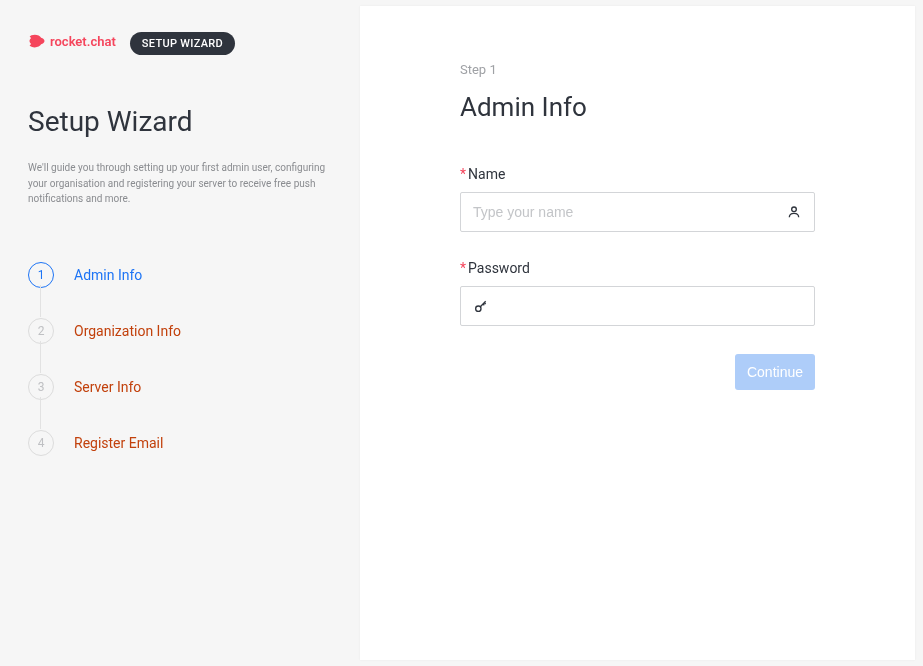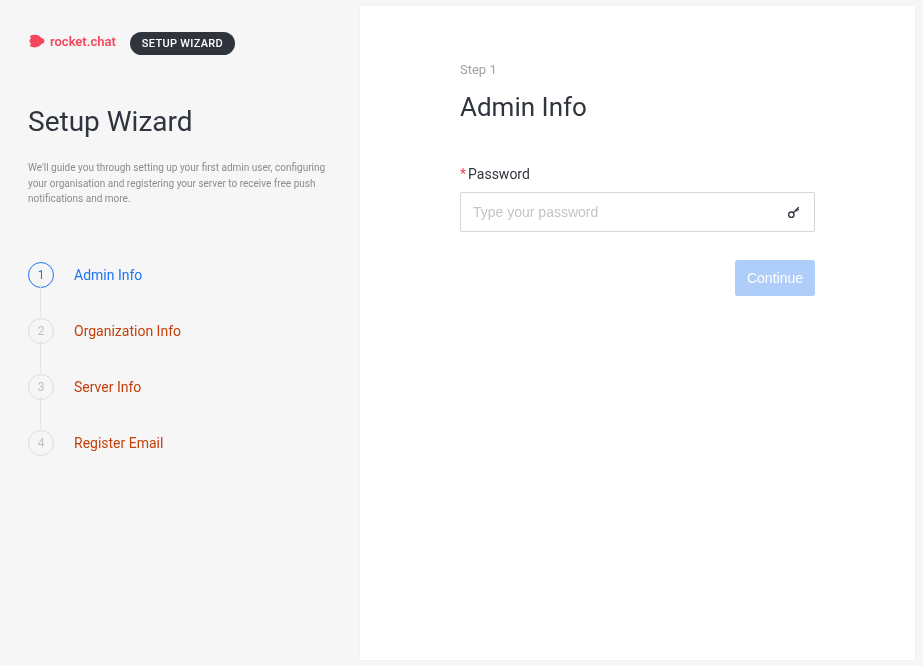--- a/index.html
+++ b/index.html
@@ -215,27 +215,36 @@
         <span class="step-circle">4</span>
         <span class="step-label">Register Email</span>
       </li>
     </ul>
   </aside>
 
   <main class="main">
     <div class="step-indicator">Step 1</div>
     <h2 class="form-title">Admin Info</h2>
 
+    <div class="form-group">
+      <label class="form-label"><span class="req">*</span><span>Name</span></label>
+      <div class="input-wrap">
+        <input type="text" placeholder="Type your name" style="">
+        <svg class="input-icon" viewBox="0 0 24 24" fill="none" stroke="currentColor" stroke-width="2">
+          <circle cx="12" cy="8" r="3.5"></circle>
+            <path d="M5 20c0-3.5 3-6 7-6s7 2.5 7 6"></path>
+        </svg>
+      </div>
+    </div>
 
 
 
     <div class="form-group">
       <label class="form-label"><span class="req">*</span><span>Password</span></label>
       <div class="input-wrap">
-        <input type="password" placeholder="Type your password" style="">
         <svg class="input-icon" viewBox="0 0 24 24" fill="none" stroke="currentColor" stroke-width="2">
           <circle cx="8" cy="16" r="4"></circle>
             <path d="M11 13l8-8M17 7l2 2M15 9l2 2"></path>
         </svg>
       </div>
     </div>
 
     <button class="continue-btn">Continue</button>
   </main>
 </div>

